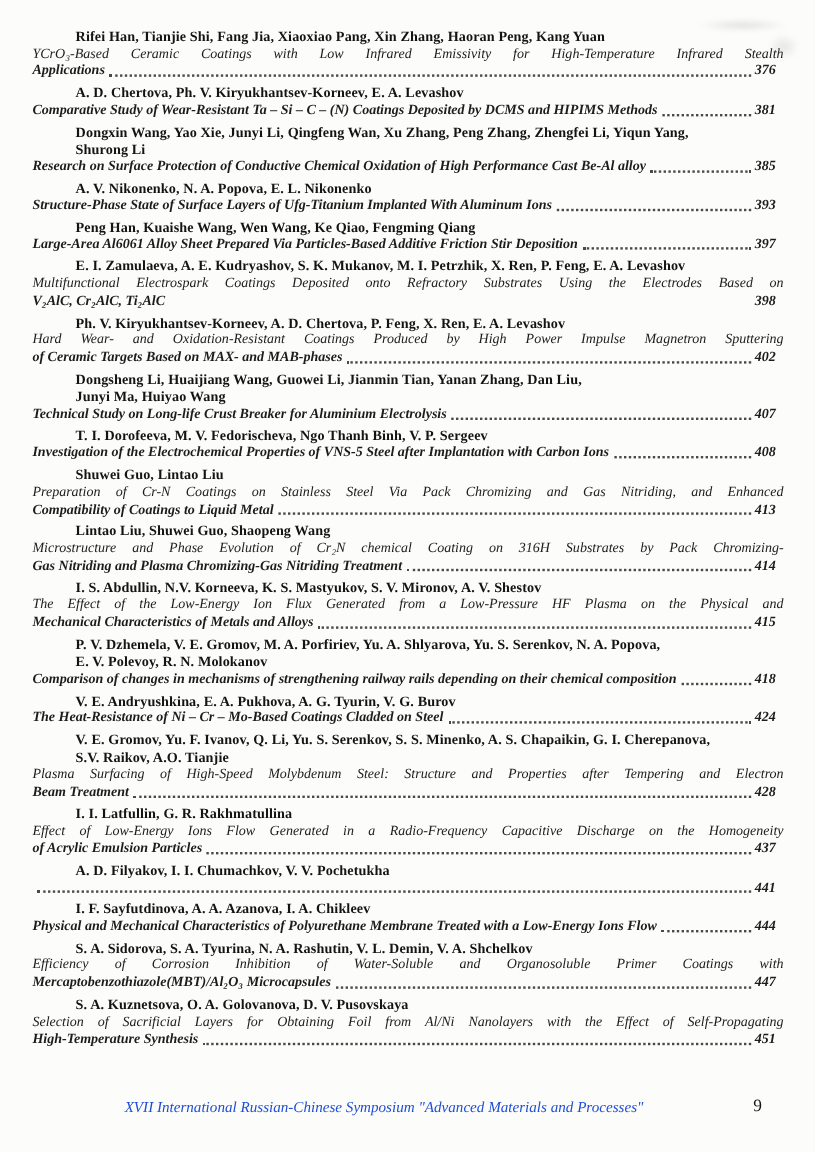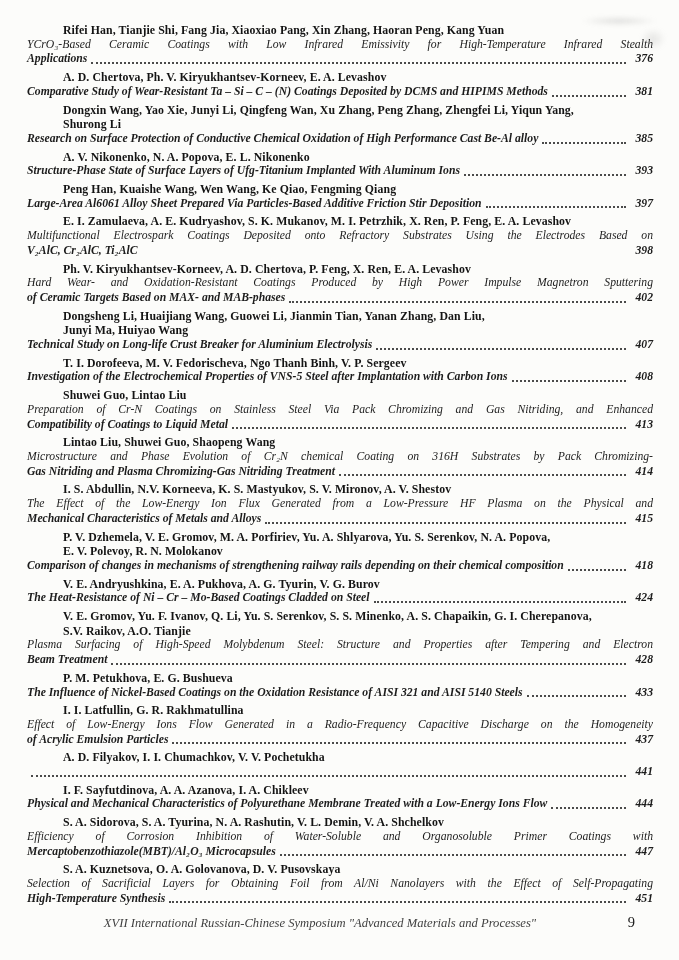--- a/index.html
+++ b/index.html
@@ -46,35 +46,34 @@
   .last-line .txt { white-space: nowrap; }
   .dots {
     flex: 1;
     min-width: 6px;
     border-bottom: 2px dotted var(--leader, #4a4a4a);
     margin: 0 3px 3px 4px;
   }
   .dots.nodots { border-bottom-color: transparent; }
   .pg {
     min-width: 24px;
-    text-align: right;
     font-style: italic;
     white-space: nowrap;
   }
   .footer {
     position: absolute;
     left: 27px; right: 26px; top: 915px;
     font-size: 12.6px;
     line-height: 16px;
   }
   .footer-text {
     display: block;
     text-align: center;
     font-style: italic;
-    color: #404040;
+    color: #1d4ed8;
     padding-right: 40px;
   }
   .footer-page {
     position: absolute;
     right: 18px; top: -1px;
     font-size: 14.5px;
     font-style: normal;
     color: #161616;
   }
   .artifact {
@@ -224,28 +223,20 @@
         <div class="authors-line">V. E. Gromov, Yu. F. Ivanov, Q. Li, Yu. S. Serenkov, S. S. Minenko, A. S. Chapaikin, G. I. Cherepanova,</div>
         <div class="authors-line">S.V. Raikov, A.O. Tianjie</div>
         <div class="title-line">Plasma Surfacing of High-Speed Molybdenum Steel: Structure and Properties after Tempering and Electron</div>
         <div class="last-line">
           <span class="txt">Beam Treatment</span>
           <span class="dots"></span>
           <span class="pg">428</span>
         </div>
       </div>
       <div class="entry">
-        <div class="authors-line">P. M. Petukhova, E. G. Bushueva</div>
-        <div class="last-line">
-          <span class="txt">The Influence of Nickel-Based Coatings on the Oxidation Resistance of AISI 321 and AISI 5140 Steels</span>
-          <span class="dots"></span>
-          <span class="pg">433</span>
-        </div>
-      </div>
-      <div class="entry">
         <div class="authors-line">I. I. Latfullin, G. R. Rakhmatullina</div>
         <div class="title-line">Effect of Low-Energy Ions Flow Generated in a Radio-Frequency Capacitive Discharge on the Homogeneity</div>
         <div class="last-line">
           <span class="txt">of Acrylic Emulsion Particles</span>
           <span class="dots"></span>
           <span class="pg">437</span>
         </div>
       </div>
       <div class="entry">
         <div class="authors-line">A. D. Filyakov, I. I. Chumachkov, V. V. Pochetukha</div>

